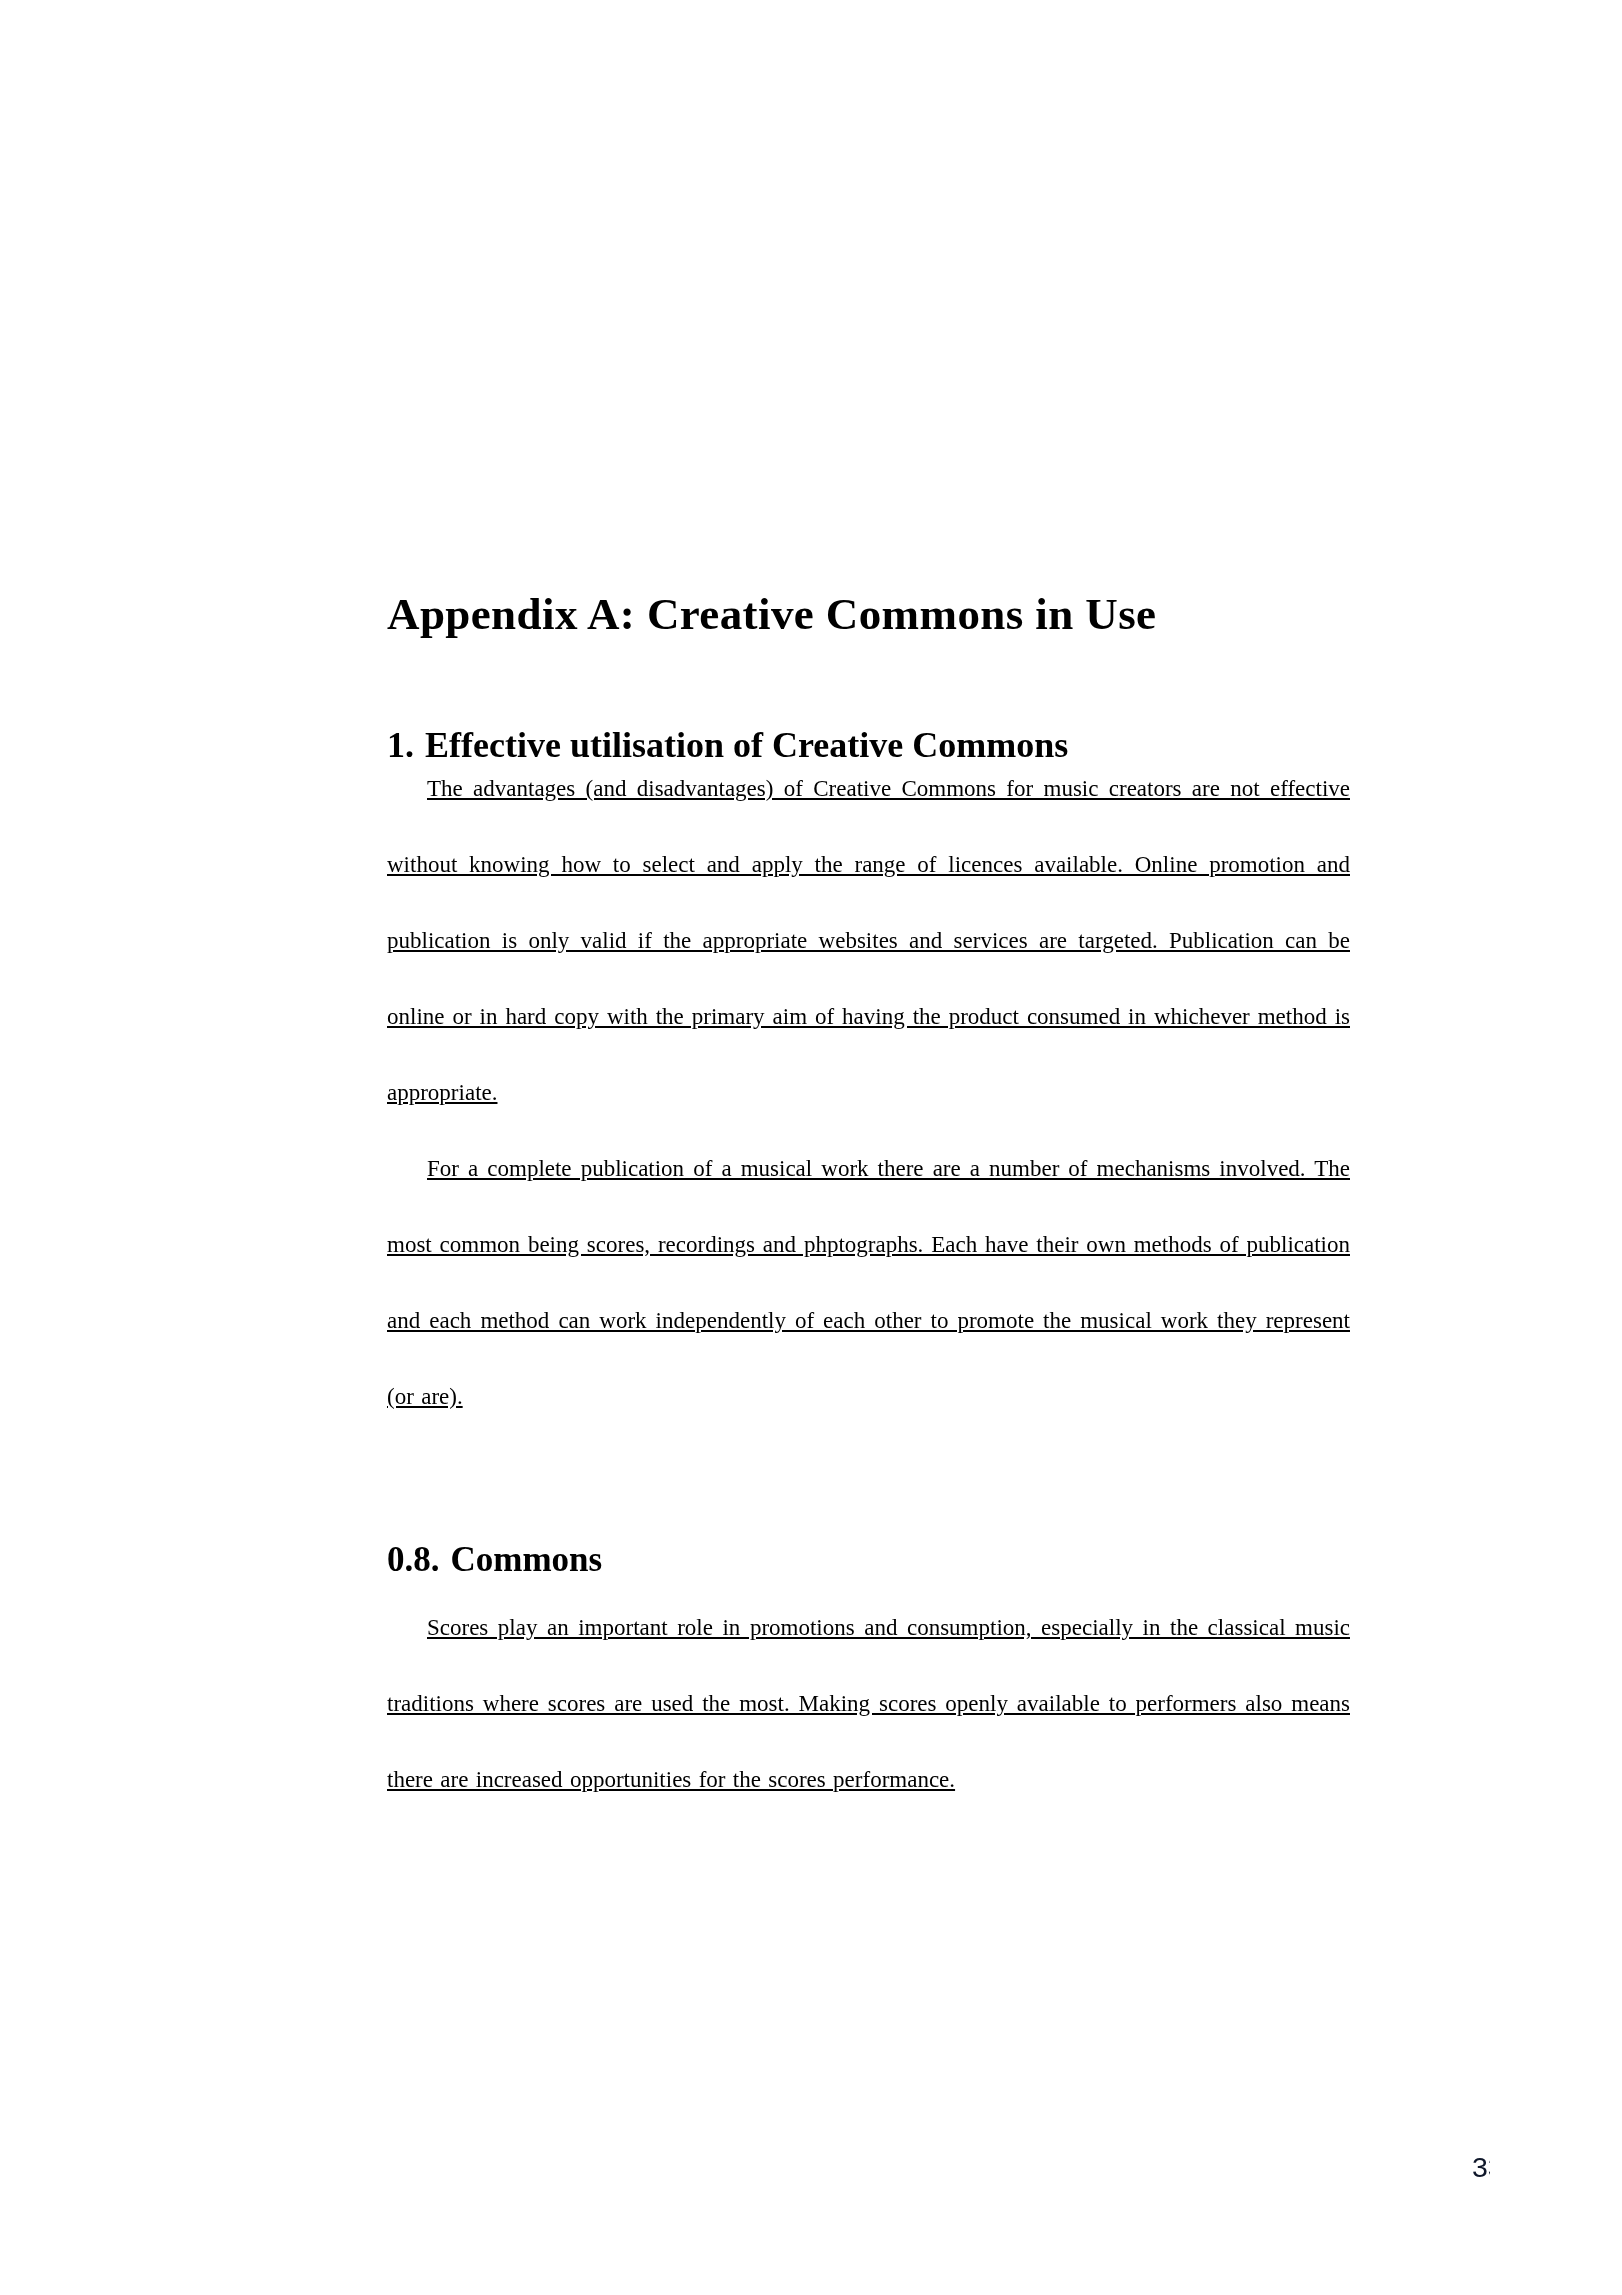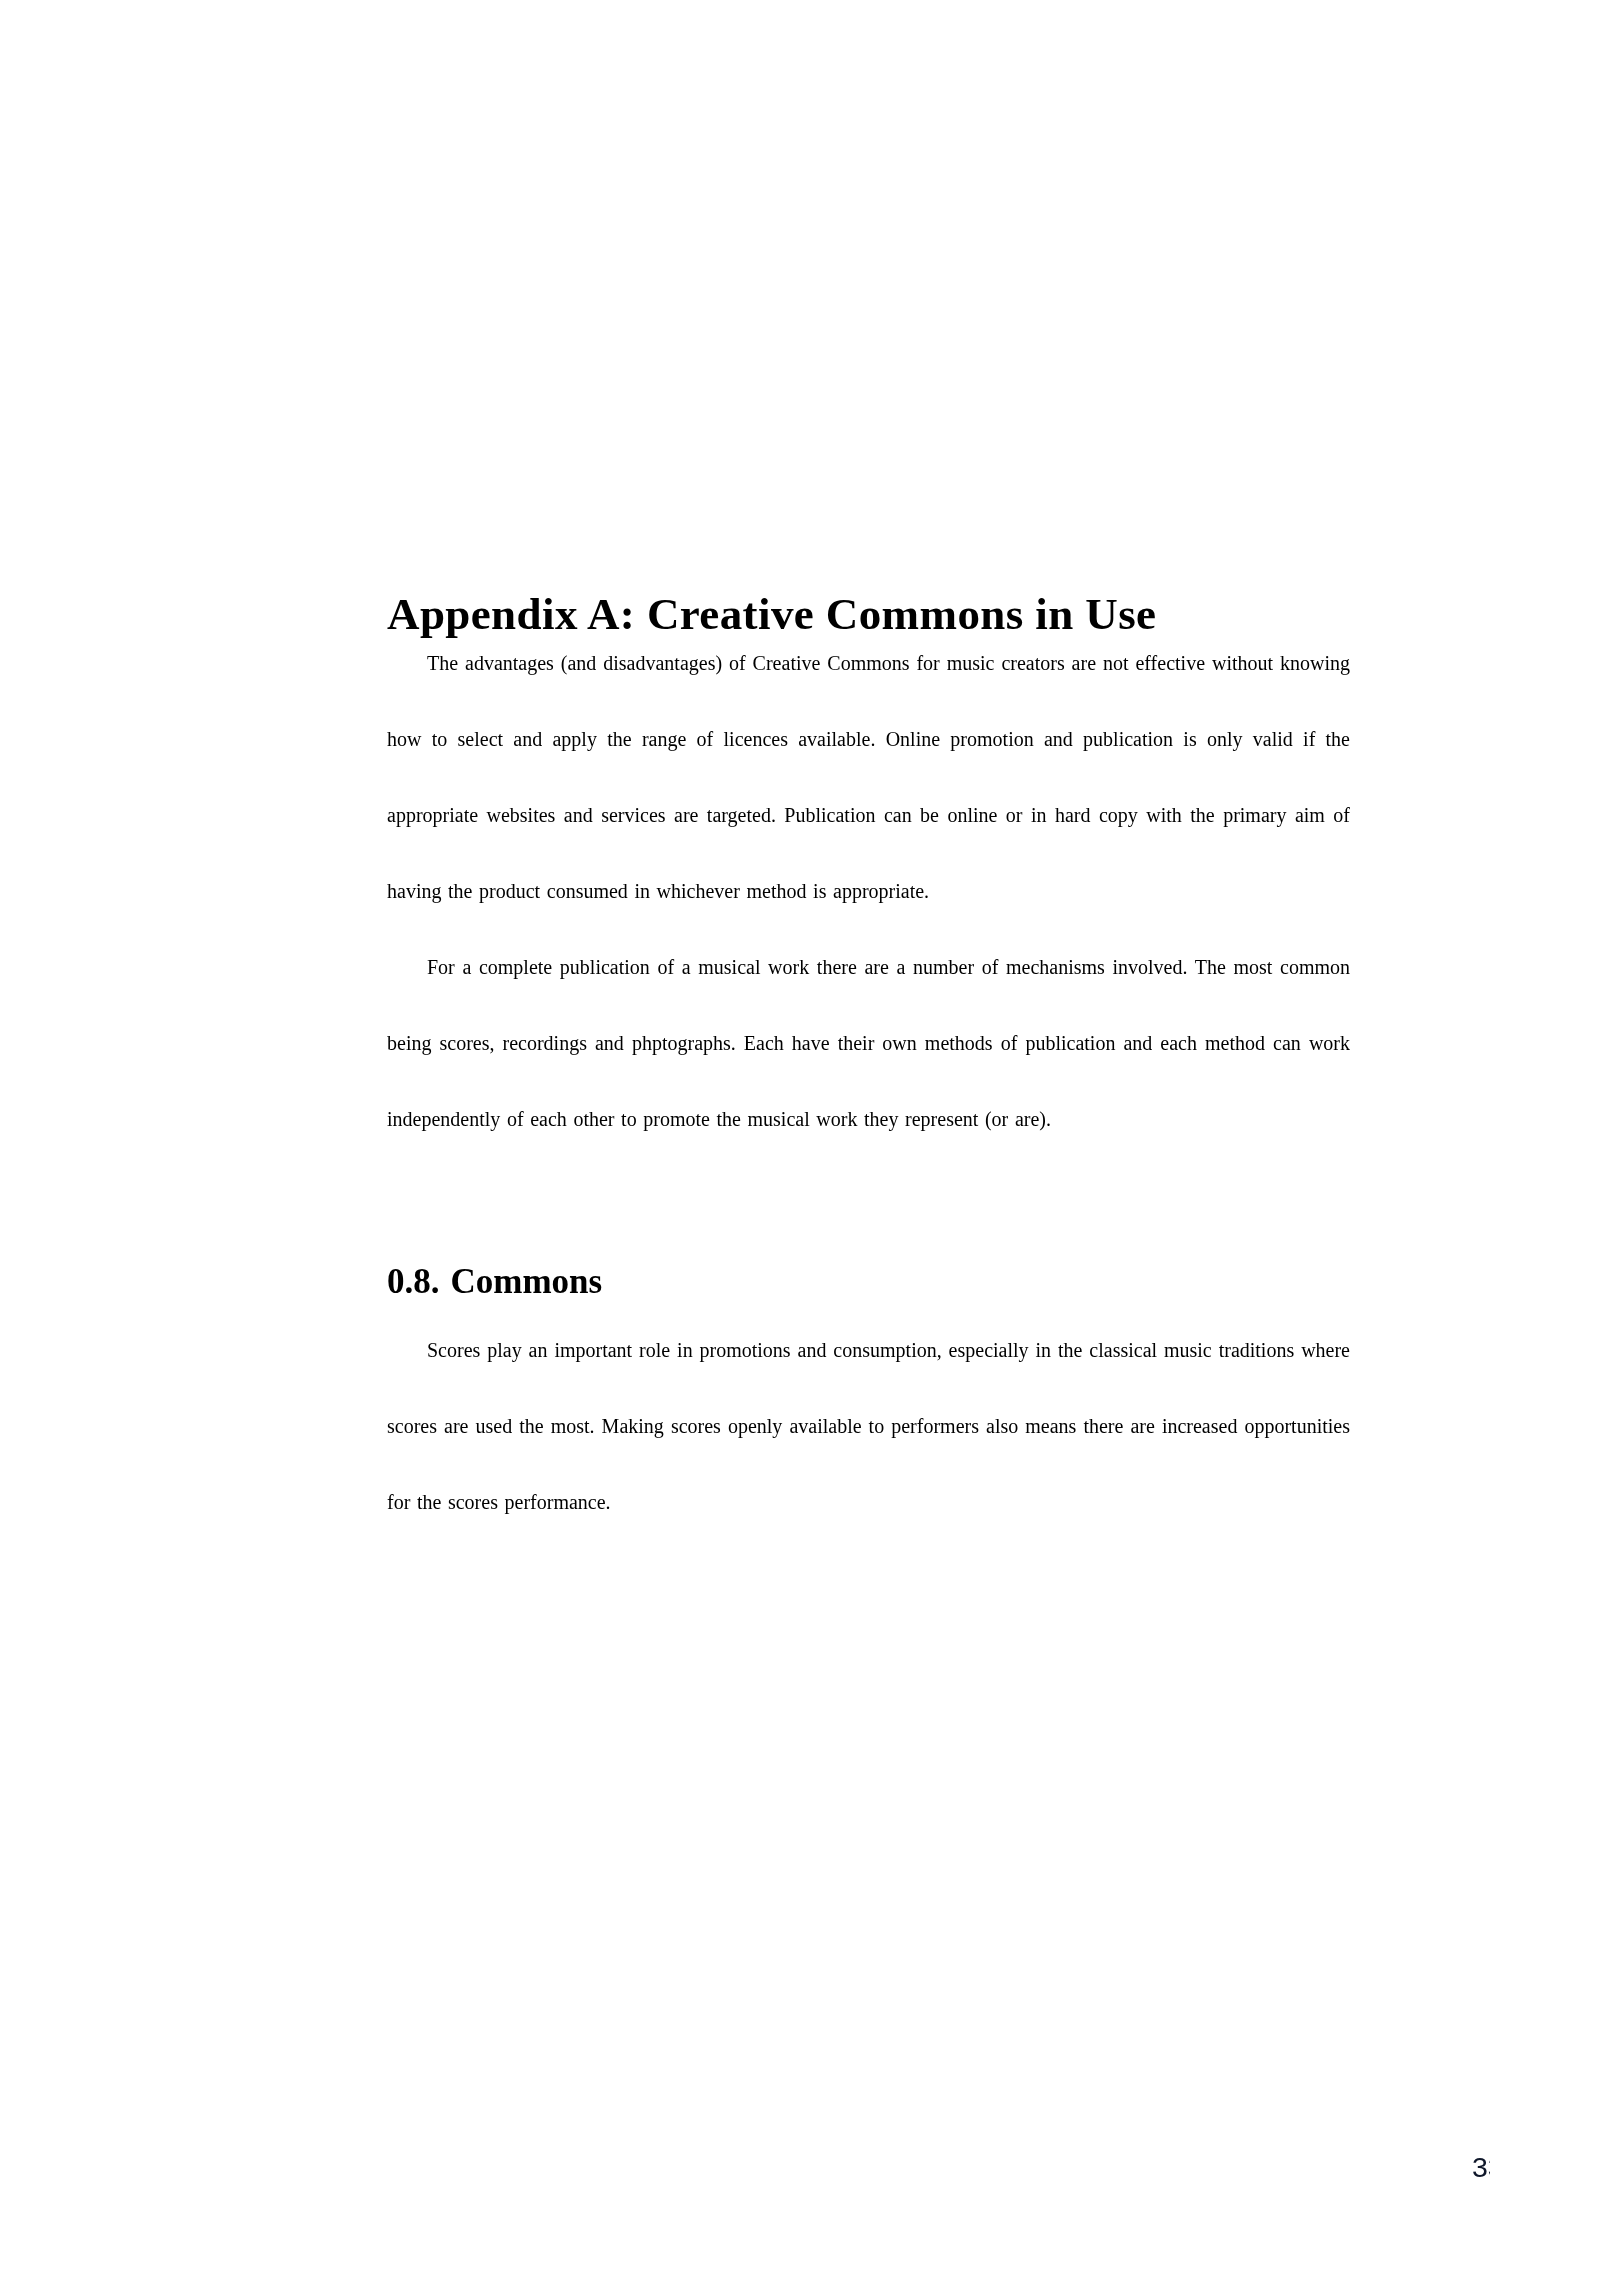--- a/index.html
+++ b/index.html
@@ -47,26 +47,27 @@
     line-height: 44px;
     font-weight: bold;
     white-space: nowrap;
   }
   .subsection-heading .num {
     display: inline-block;
     margin-right: 11px;
   }
   .body-par {
     margin: 0;
-    font-size: 20px;
+    font-size: 23px;
     line-height: 76px;
     text-align: justify;
     text-align-last: left;
     text-indent: 40px;
     word-spacing: 1.6px;
+    text-decoration: underline;
   }
   .body-par.first-after-heading {
     margin-top: -14.3px;
   }
   .body-par.after-subheading {
     margin-top: 8px;
   }
   .page-number {
     position: absolute;
     left: 1472px;
@@ -79,20 +80,23 @@
 </style>
 </head>
 <body>
 
 <div class="page">
 
   <div class="content">
 
     <h1 class="doc-title">Appendix A: Creative Commons in Use</h1>
 
+    <h2 class="section-heading">
+      <span class="num">1.</span><span>Effective utilisation of Creative Commons</span>
+    </h2>
 
     <p class="body-par first-after-heading">The advantages (and disadvantages) of Creative Commons  for music creators are not effective without knowing how to select and apply the range of licences available. Online promotion and publication is only valid if the appropriate websites and services are targeted. Publication can be online or in hard copy with the primary aim of having the product consumed in whichever method is appropriate.</p>
 
     <p class="body-par">For a complete publication of a musical work there are a number of mechanisms involved. The most common being scores, recordings and phptographs. Each have their own methods of publication and each method can work independently of each other to promote the musical work they represent (or are).</p>
 
     <h3 class="subsection-heading">
       <span class="num">0.8.</span><span>Commons</span>
     </h3>
 
     <p class="body-par after-subheading">Scores play an important role in promotions and consumption, especially in the classical music traditions where scores are used the most.  Making scores openly available to performers also means there are increased opportunities for the scores performance.</p>

